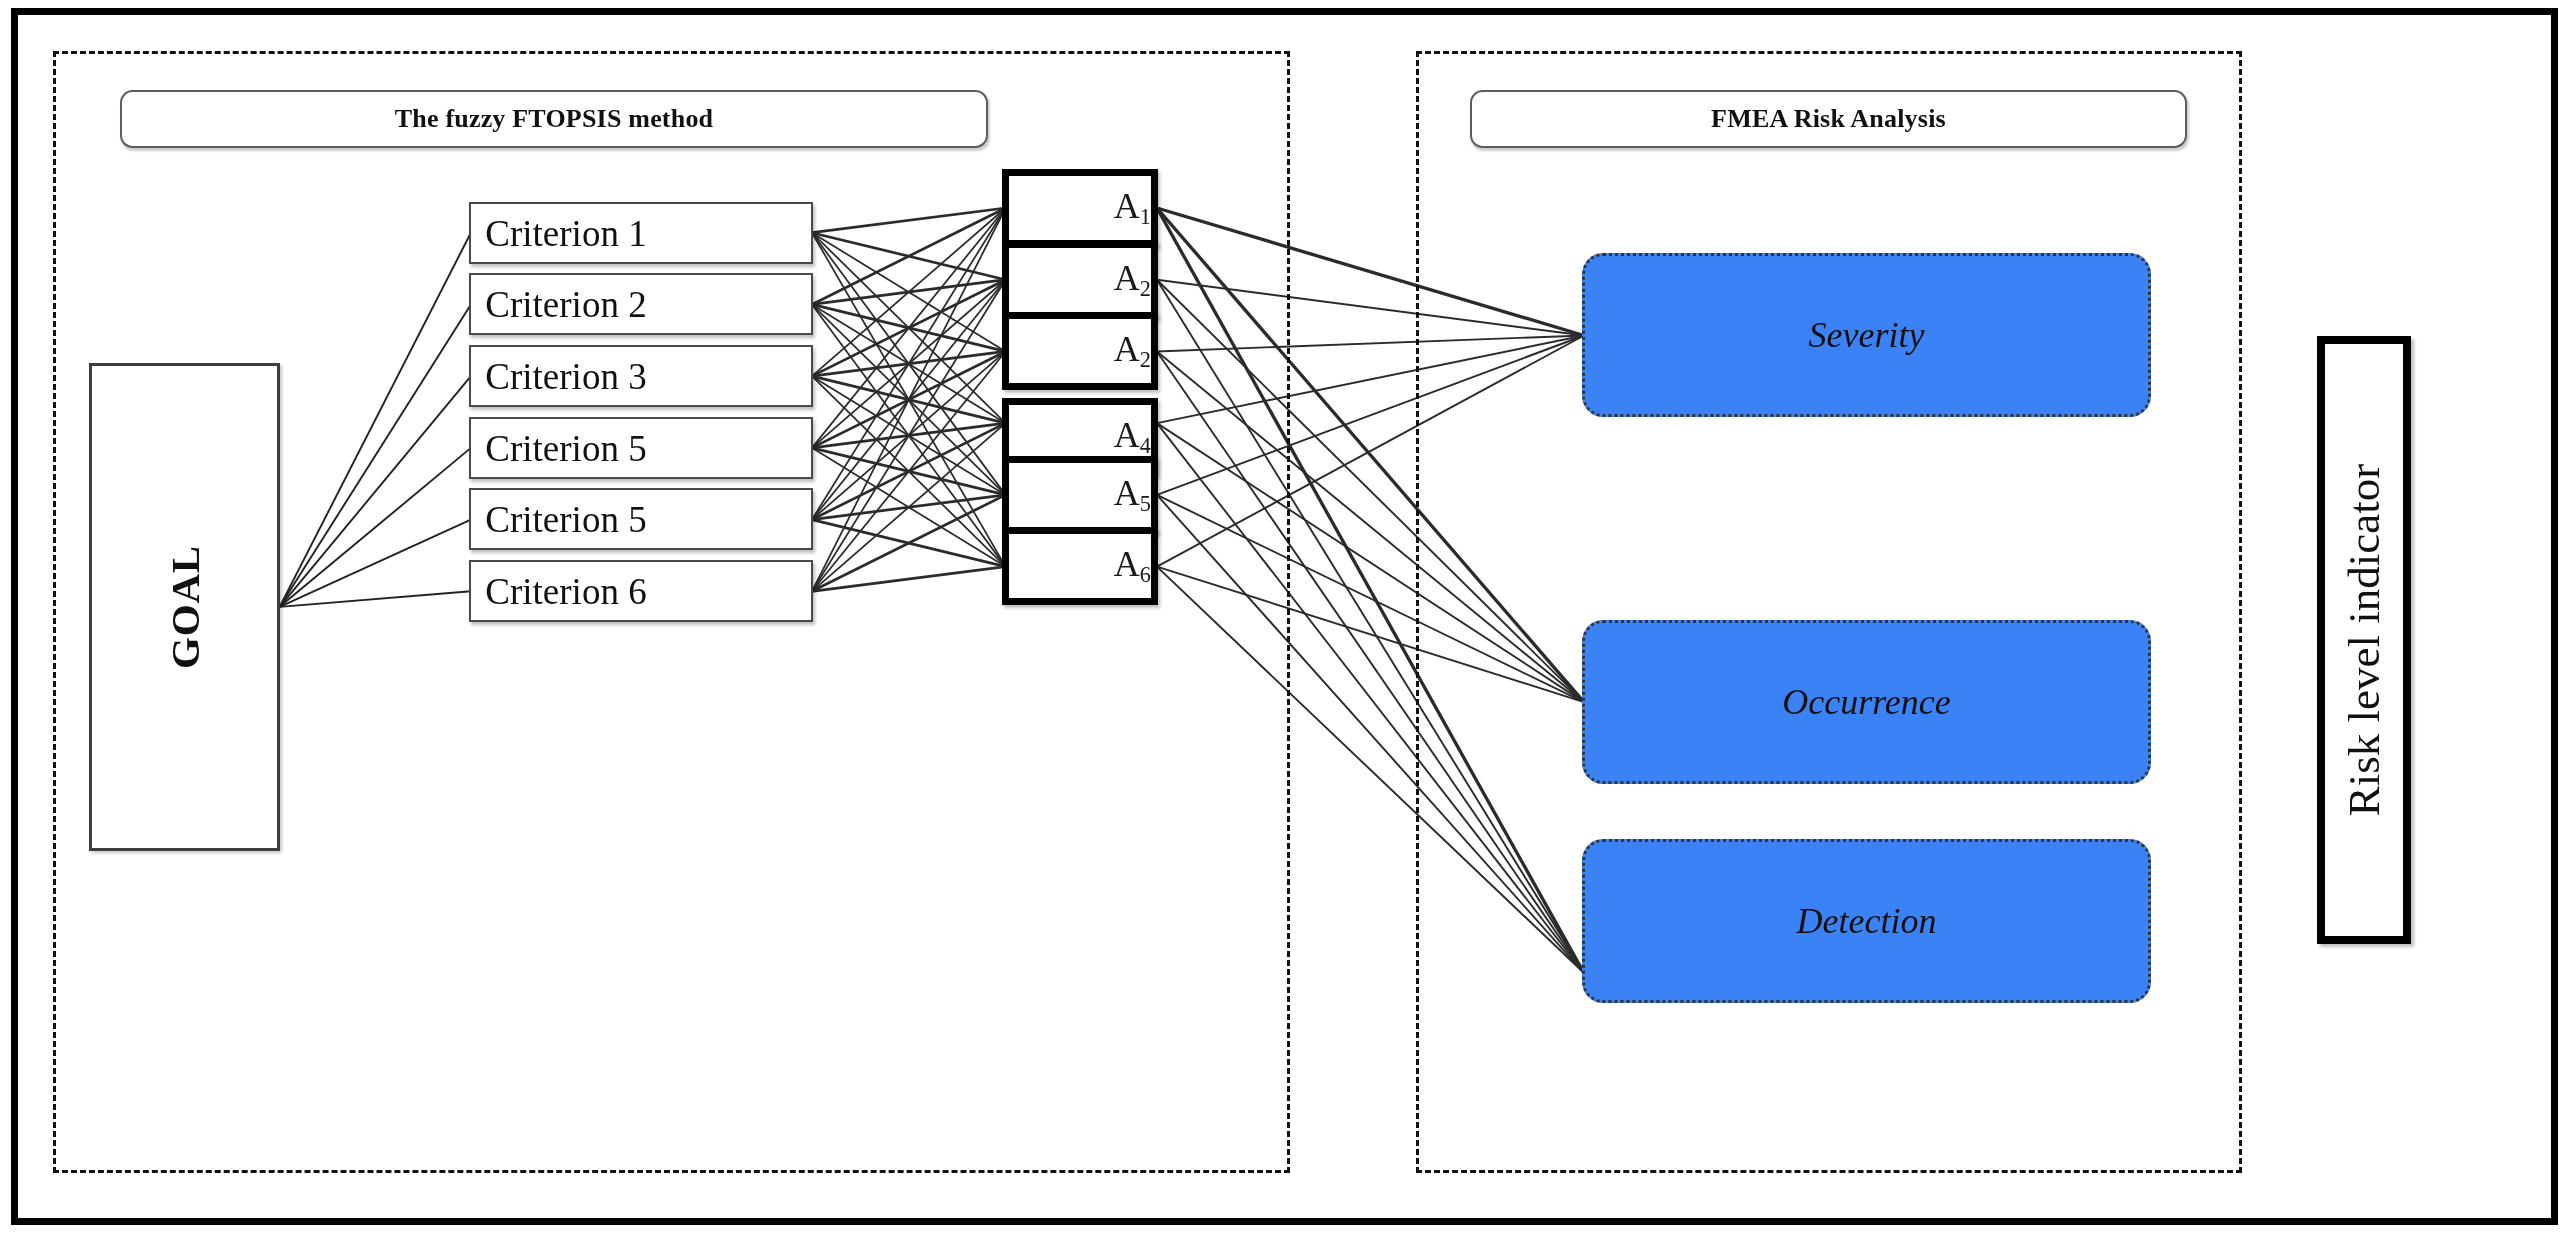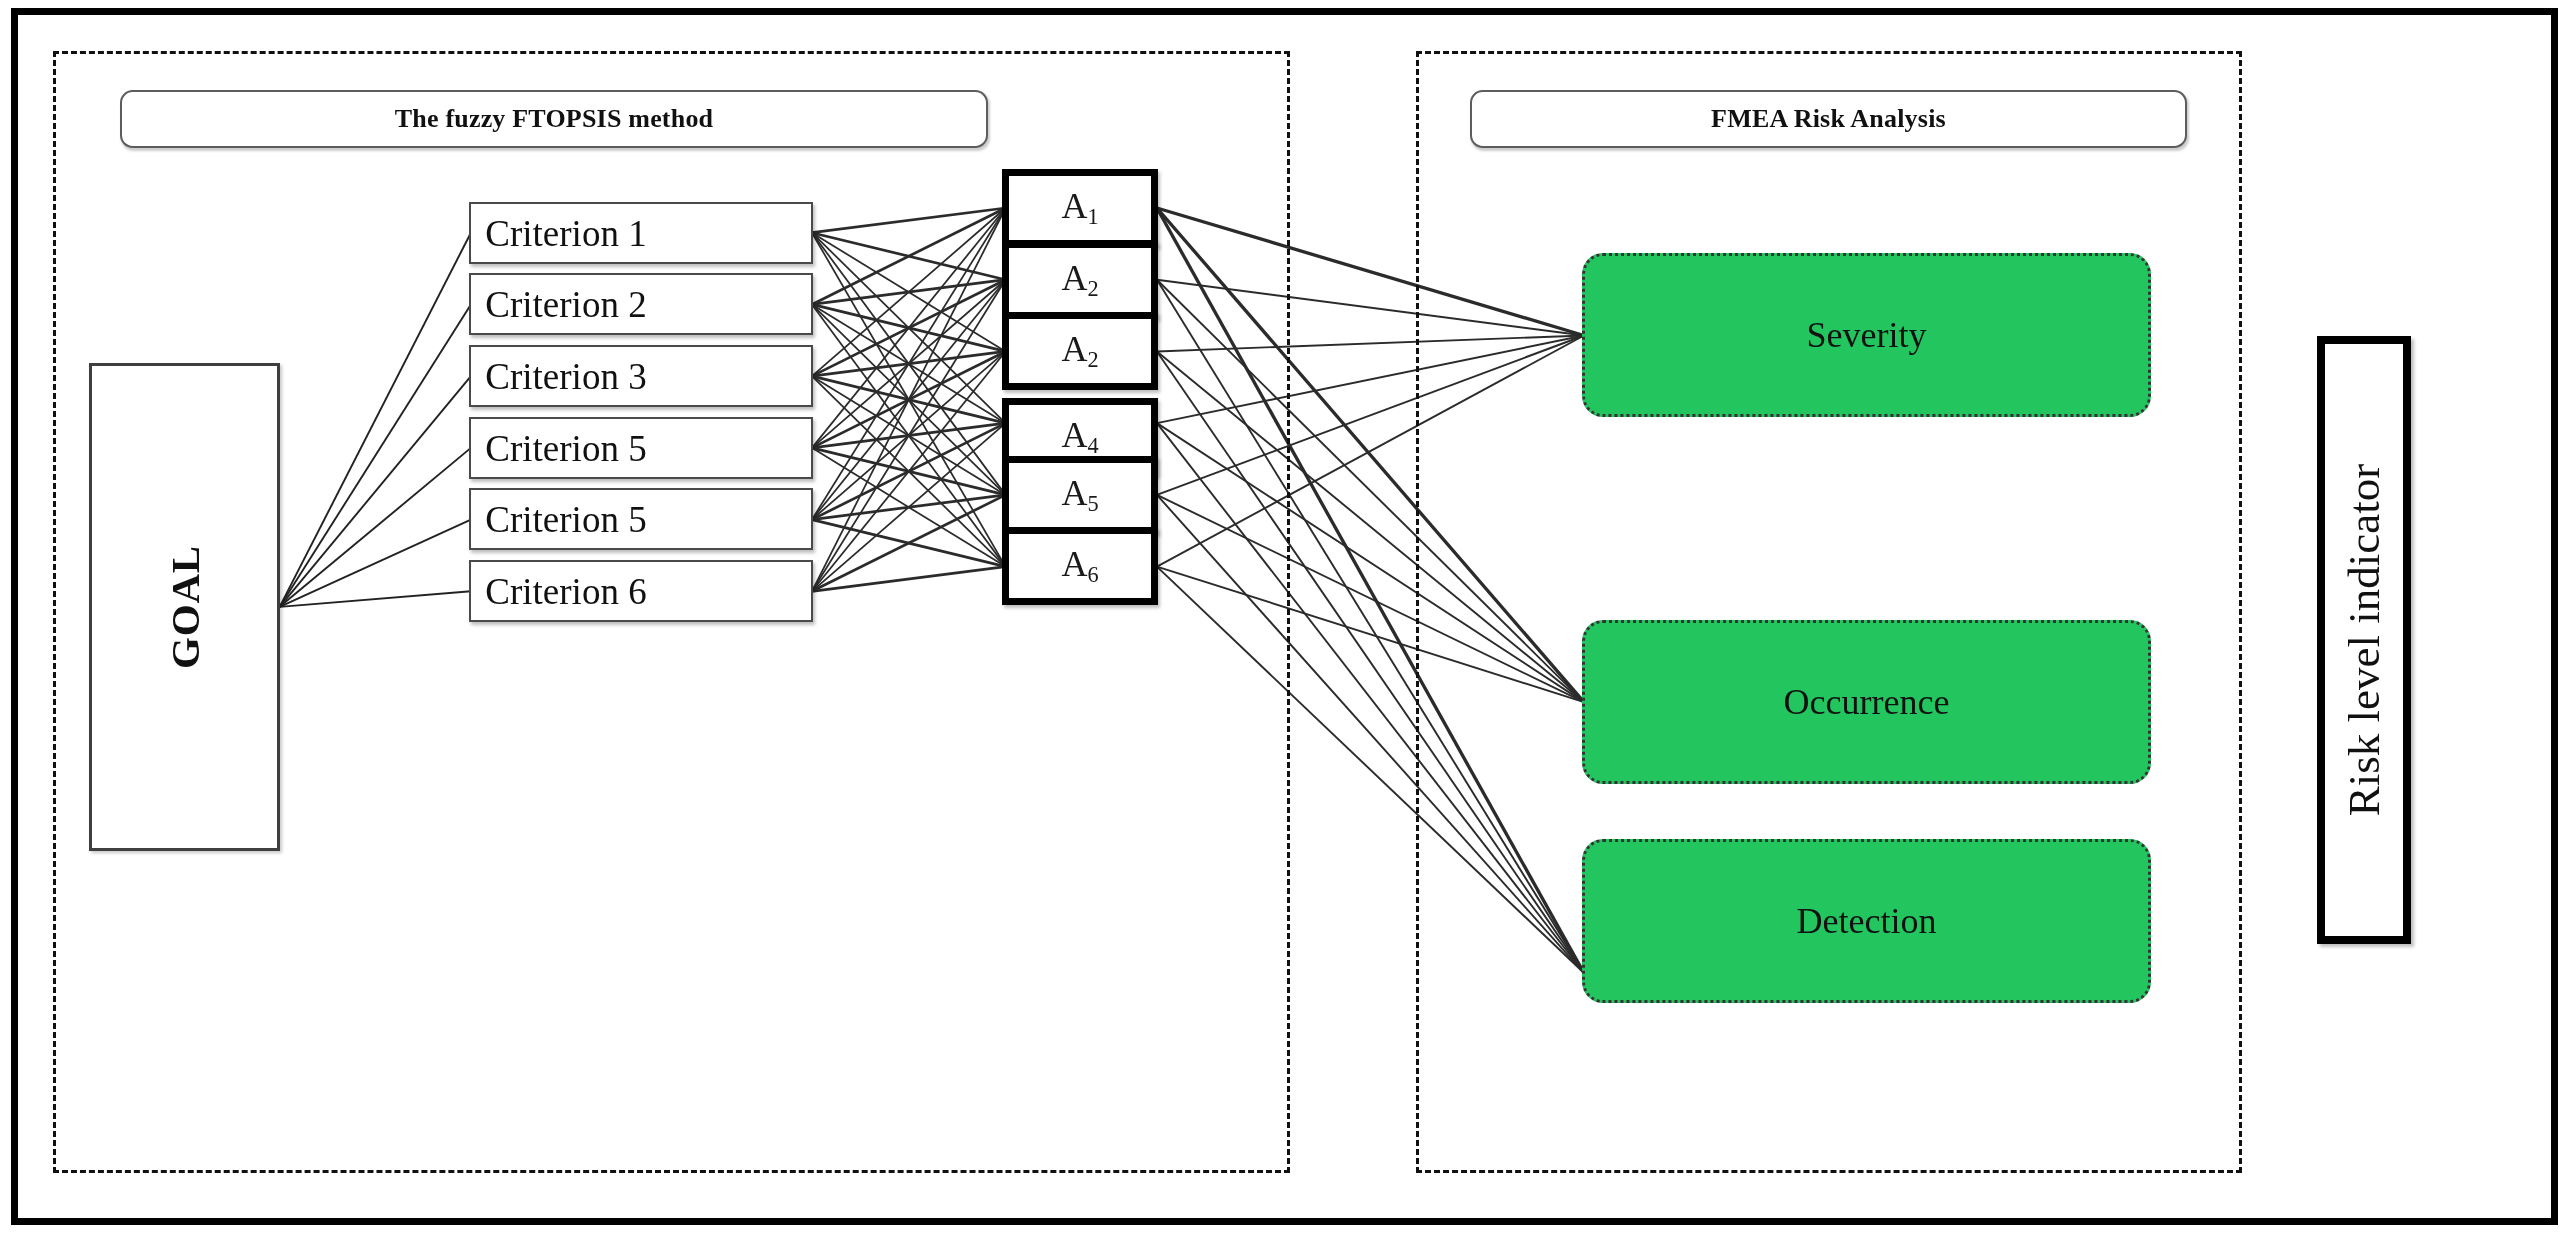--- a/index.html
+++ b/index.html
@@ -86,39 +86,40 @@
   }
 
   
   .alt-box{
     position:absolute;
     left:1002px;
     width:156px;height:78px;
     border:7.2px solid #000000;
     background:#ffffff;
     box-sizing:border-box;
-    display:flex;align-items:center;justify-content:center;
+    display:flex;align-items:center;justify-content:flex-end;
     font-size:36px;
     color:#1a1a1a;
     box-shadow:2.4px 3.2px 3.2px rgba(0,0,0,.25);
   }
   .alt-box sub{font-size:.62em;vertical-align:-.28em;}
 
   
   .fmea-box{
     position:absolute;
     left:1582px;
     width:569px;height:164px;
     border:3.2px dotted #333333;
     border-radius:21px;
-    background:#22c55e;
+    background:#3b82f6;
     box-sizing:border-box;
     display:flex;align-items:center;justify-content:center;
     font-size:36px;
     color:#111111;
+    font-style:italic;
   }
 
   
   #risk-indicator{
     position:absolute;
     left:2317px; top:336px;
     width:94px;height:608px;
     border:8px solid #000000;
     background:#ffffff;
     box-sizing:border-box;

